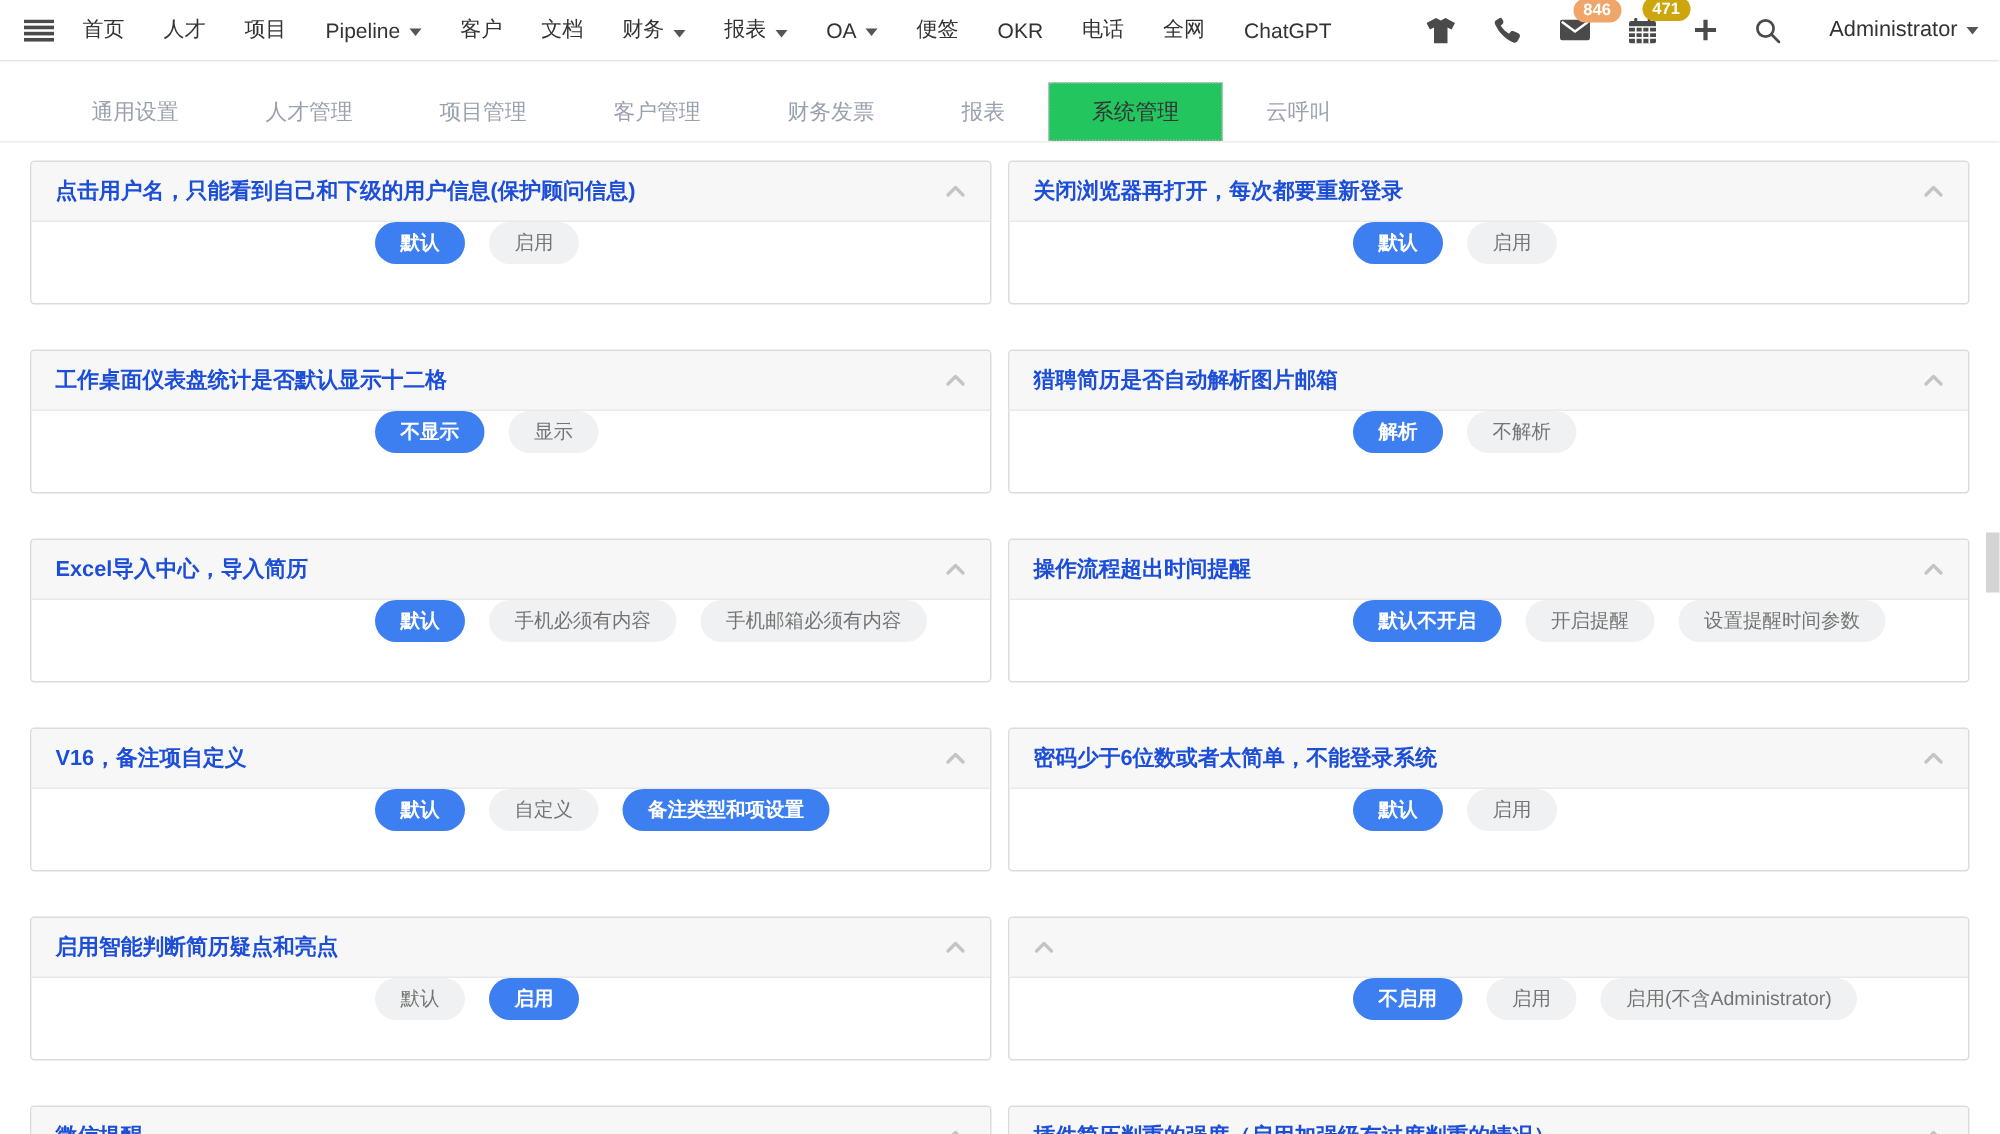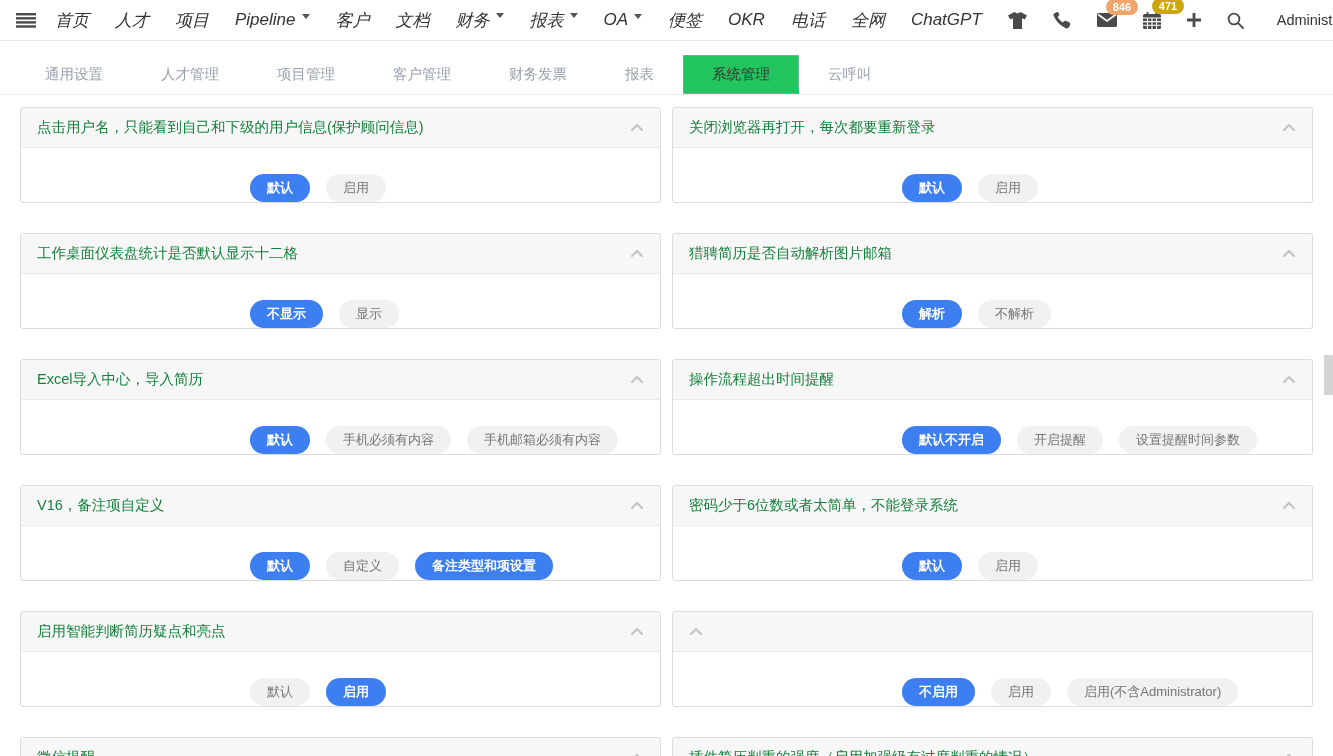--- a/index.html
+++ b/index.html
@@ -3,52 +3,52 @@
 <meta charset="utf-8">
 <style>
   * { margin:0; padding:0; box-sizing:border-box; }
   html,body { width:1333px; height:756px; overflow:hidden; background:#fff;
               font-family:"Liberation Sans","DejaVu Sans",sans-serif; }
 
   
   .topnav { height:41px; display:flex; align-items:center; padding:0 14px;
             border-bottom:1px solid #e8e8e8; background:#fff; }
   .hamburger { margin:0 6px 0 2px; display:flex; align-items:center; cursor:pointer; }
-  .nav-item { padding:0 13px; font-size:17px; color:#333; cursor:pointer;
-              display:flex; align-items:flex-start; white-space:nowrap;font-style:italic; }
+  .nav-item { padding:0 13px; font-size:14px; color:#333; cursor:pointer;
+              display:flex; align-items:flex-end; white-space:nowrap; }
   .caret { display:inline-block; width:0; height:0; border:4px solid transparent;
            border-top:5px solid #555; margin-left:6px; margin-top:4px; }
   .nav-right { margin-left:auto; display:flex; align-items:center; }
   .nav-icon { margin:16px 13px; position:relative; display:flex; align-items:center; cursor:pointer; }
   .nav-icon svg { display:block; }
   .icon-fill { fill:#4a4a4a; }
   .badge { position:absolute; top:-14px; left:9px; border-radius:10px; color:#fff;
            font-size:11px; font-weight:bold; padding:2px 7px; line-height:12px; }
   .badge-mail { background:#f0a66b; }
   .badge-cal  { background:#cda60d; }
   .user-menu { margin-left:20px; font-size:14.5px; color:#333; display:flex;
                align-items:center; cursor:pointer; }
 
   
-  .tabbar { margin-top:14px; padding:0 16px; display:flex; align-items:center;
+  .tabbar { margin-top:14px; padding:0 32px; display:flex; align-items:center;
             border-bottom:1px solid #ececec; }
   .tab { padding:9px 28px; font-size:14.5px; color:#99a1ae; cursor:pointer;
          white-space:nowrap; border:1px dotted transparent; }
   .tab.active { color:#333; border:1px dotted #a9a9a9; background:#22c55e; }
 
   
   .content { padding:12px 20px 0 20px; display:grid;
              grid-template-columns:1fr 1fr; column-gap:11px; row-gap:30px; }
   .card { border:1px solid #dcdcdc; border-radius:3px; background:#fff; overflow:hidden; }
   .card-header { background:#f7f7f7; height:40px; display:flex; align-items:center;
                  justify-content:space-between; padding:0 16px;
                  border-bottom:1px solid #e9e9e9; cursor:pointer; }
-  .card-title { font-weight:normal; font-size:14.5px; color:#15803d; white-space:nowrap; }
+  .card-title { font-weight:bold; font-size:14.5px; color:#1d4ed8; white-space:nowrap; }
   .chevron { display:flex; align-items:center; }
-  .card-body { height:54px; display:flex; align-items:flex-end; gap:16px; padding-left:229px; }
+  .card-body { height:54px; display:flex; align-items:flex-start; gap:16px; padding-left:229px; }
   .pill { border:none; border-radius:15px; padding:6px 17px; font-size:13px;
           background:#f0f1f2; color:#757575; cursor:pointer; white-space:nowrap;
           font-family:inherit; line-height:16px; }
   .pill.primary { background:#3d7ef0; color:#fff; font-weight:bold; }
 
   
   .scroll-thumb { position:fixed; right:0; top:355px; width:9px; height:40px;
                   background:#d4d4d4; }
 </style>
 </head>

